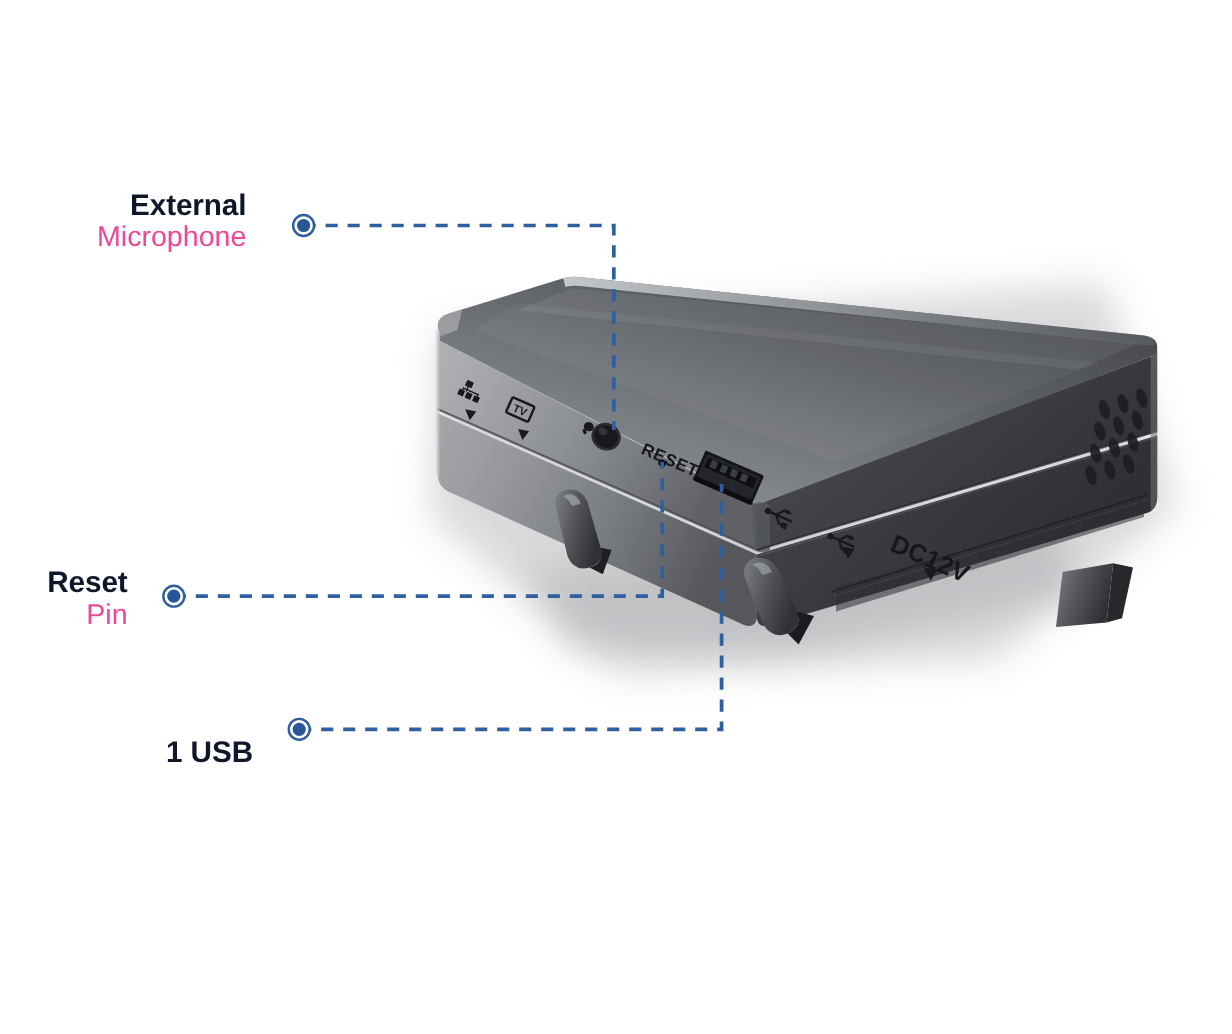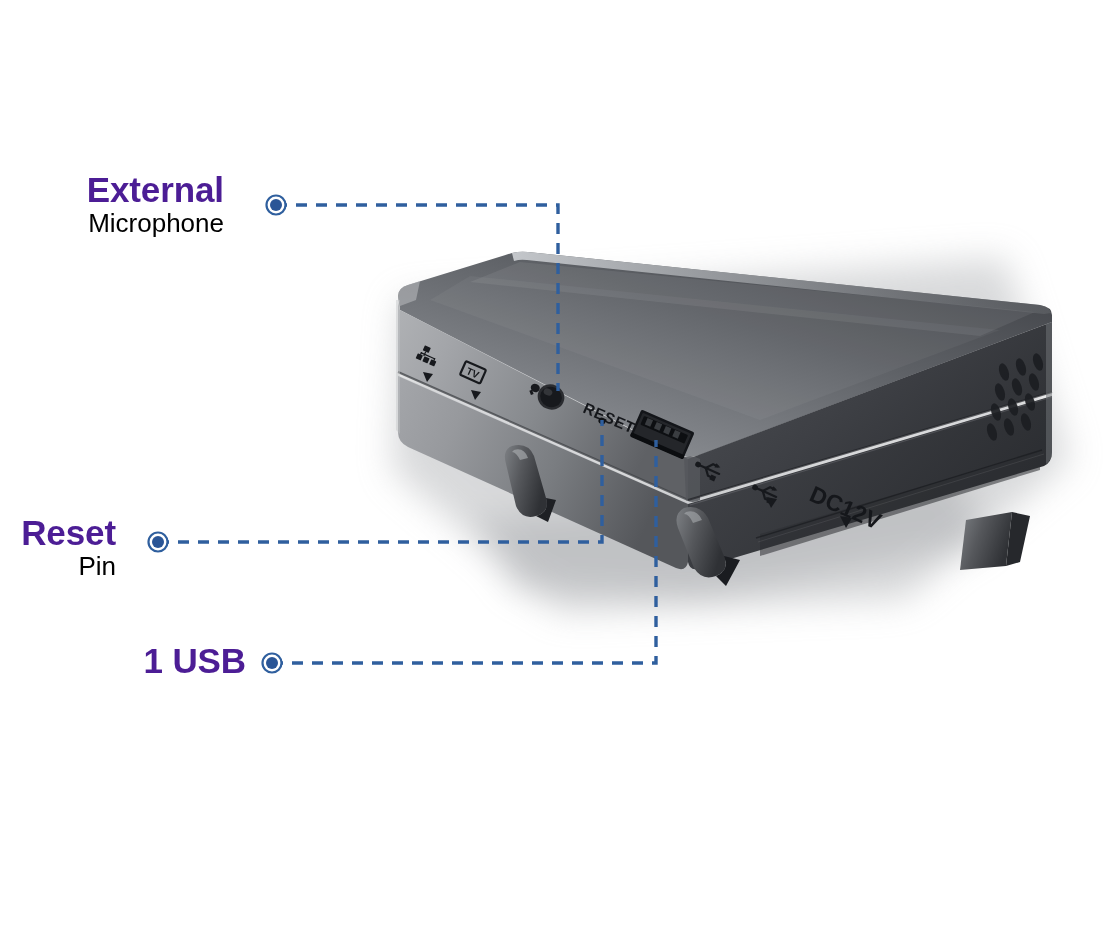--- a/index.html
+++ b/index.html
@@ -28,36 +28,36 @@
   
   .callout {
     position: absolute;
     text-align: right;
     line-height: 1.04;
     user-select: none;
   }
   .callout .headline {
     display: block;
     font-weight: bold;
-    font-size: 35px;
+    font-size: 27px;
     letter-spacing: -0.1px;
-    color: #4c1d95;
+    color: #0f172a;
     white-space: nowrap;
   }
   .callout .subline {
     display: block;
     font-weight: normal;
     font-size: 26px;
-    color: #000000;
+    color: #ec4899;
     white-space: nowrap;
     margin-top: 2px;
   }
   #callout-mic  { left: 0;   top: 172px; width: 224px; }
   #callout-reset{ left: 0;   top: 515px; width: 116px; }
-  #callout-usb  { left: 0;   top: 643px; width: 230px; padding-left: 16px; }
+  #callout-usb  { left: 0;   top: 670px; width: 230px; }
 </style>
 </head>
 <body>
 
 <div id="stage">
 
   <svg id="scene" viewBox="0 0 1120 940">
     <defs>
 
       <filter id="softShadow" x="-30%" y="-30%" width="160%" height="170%">

